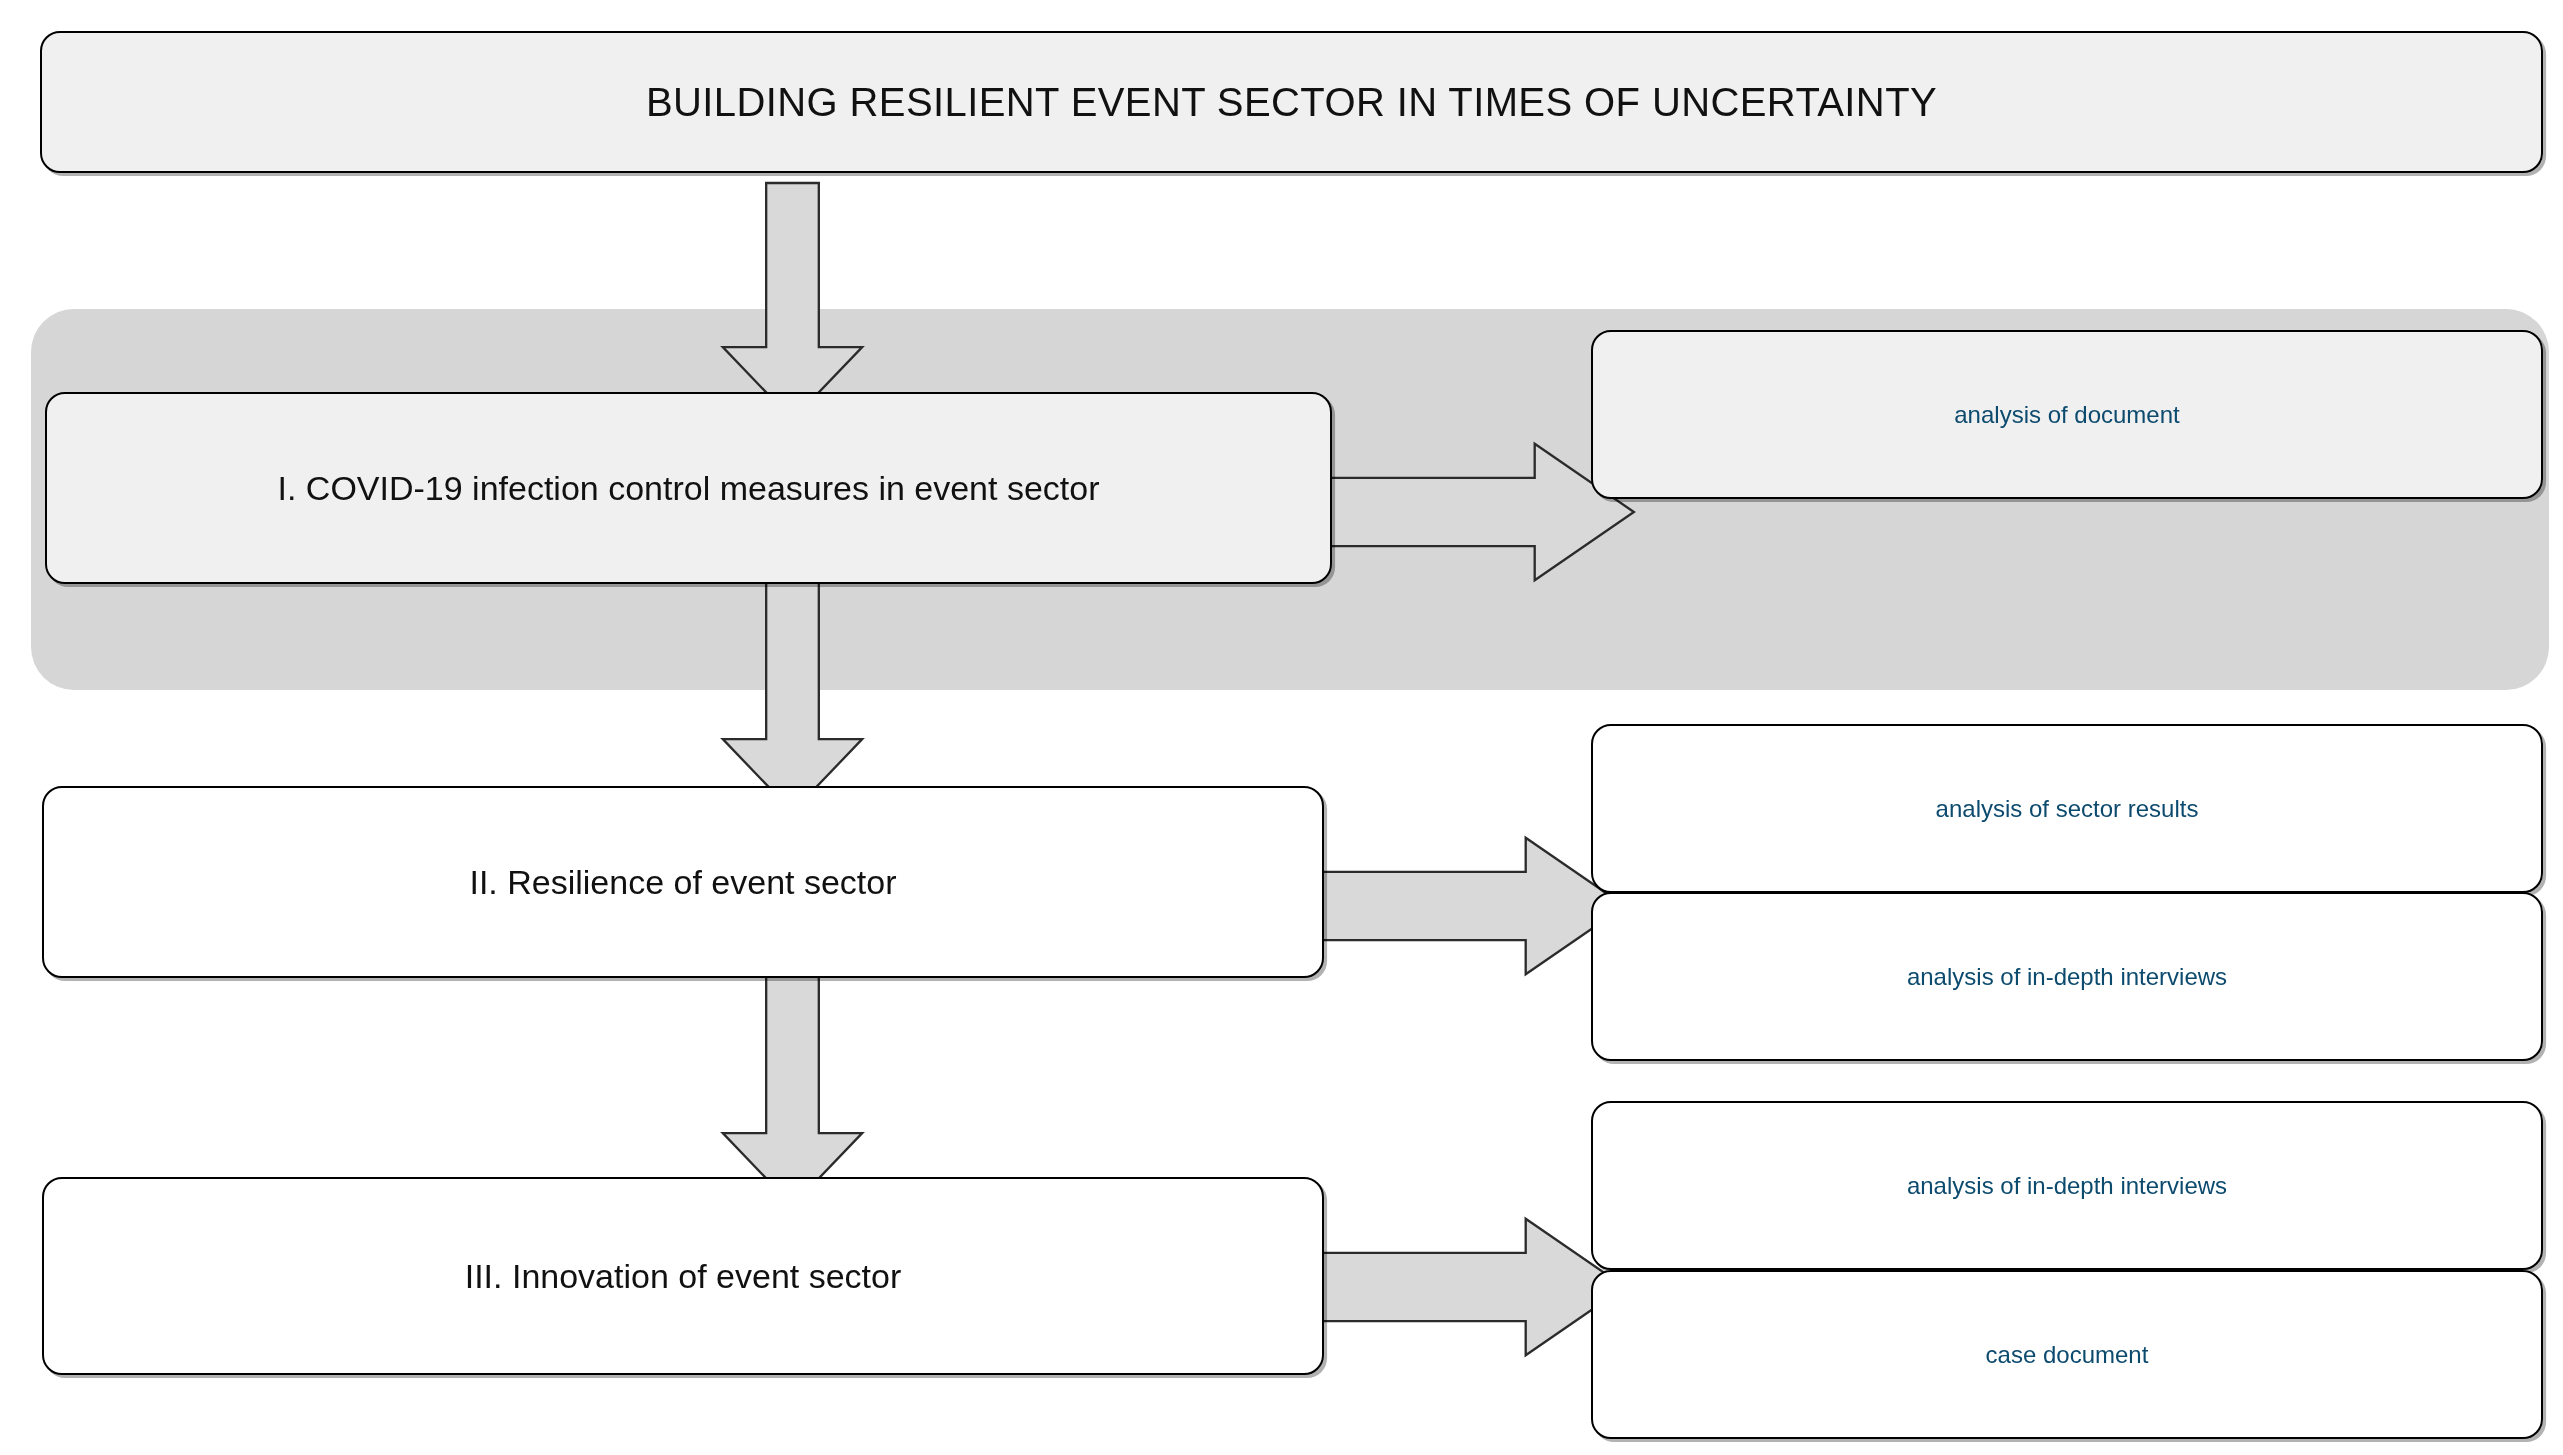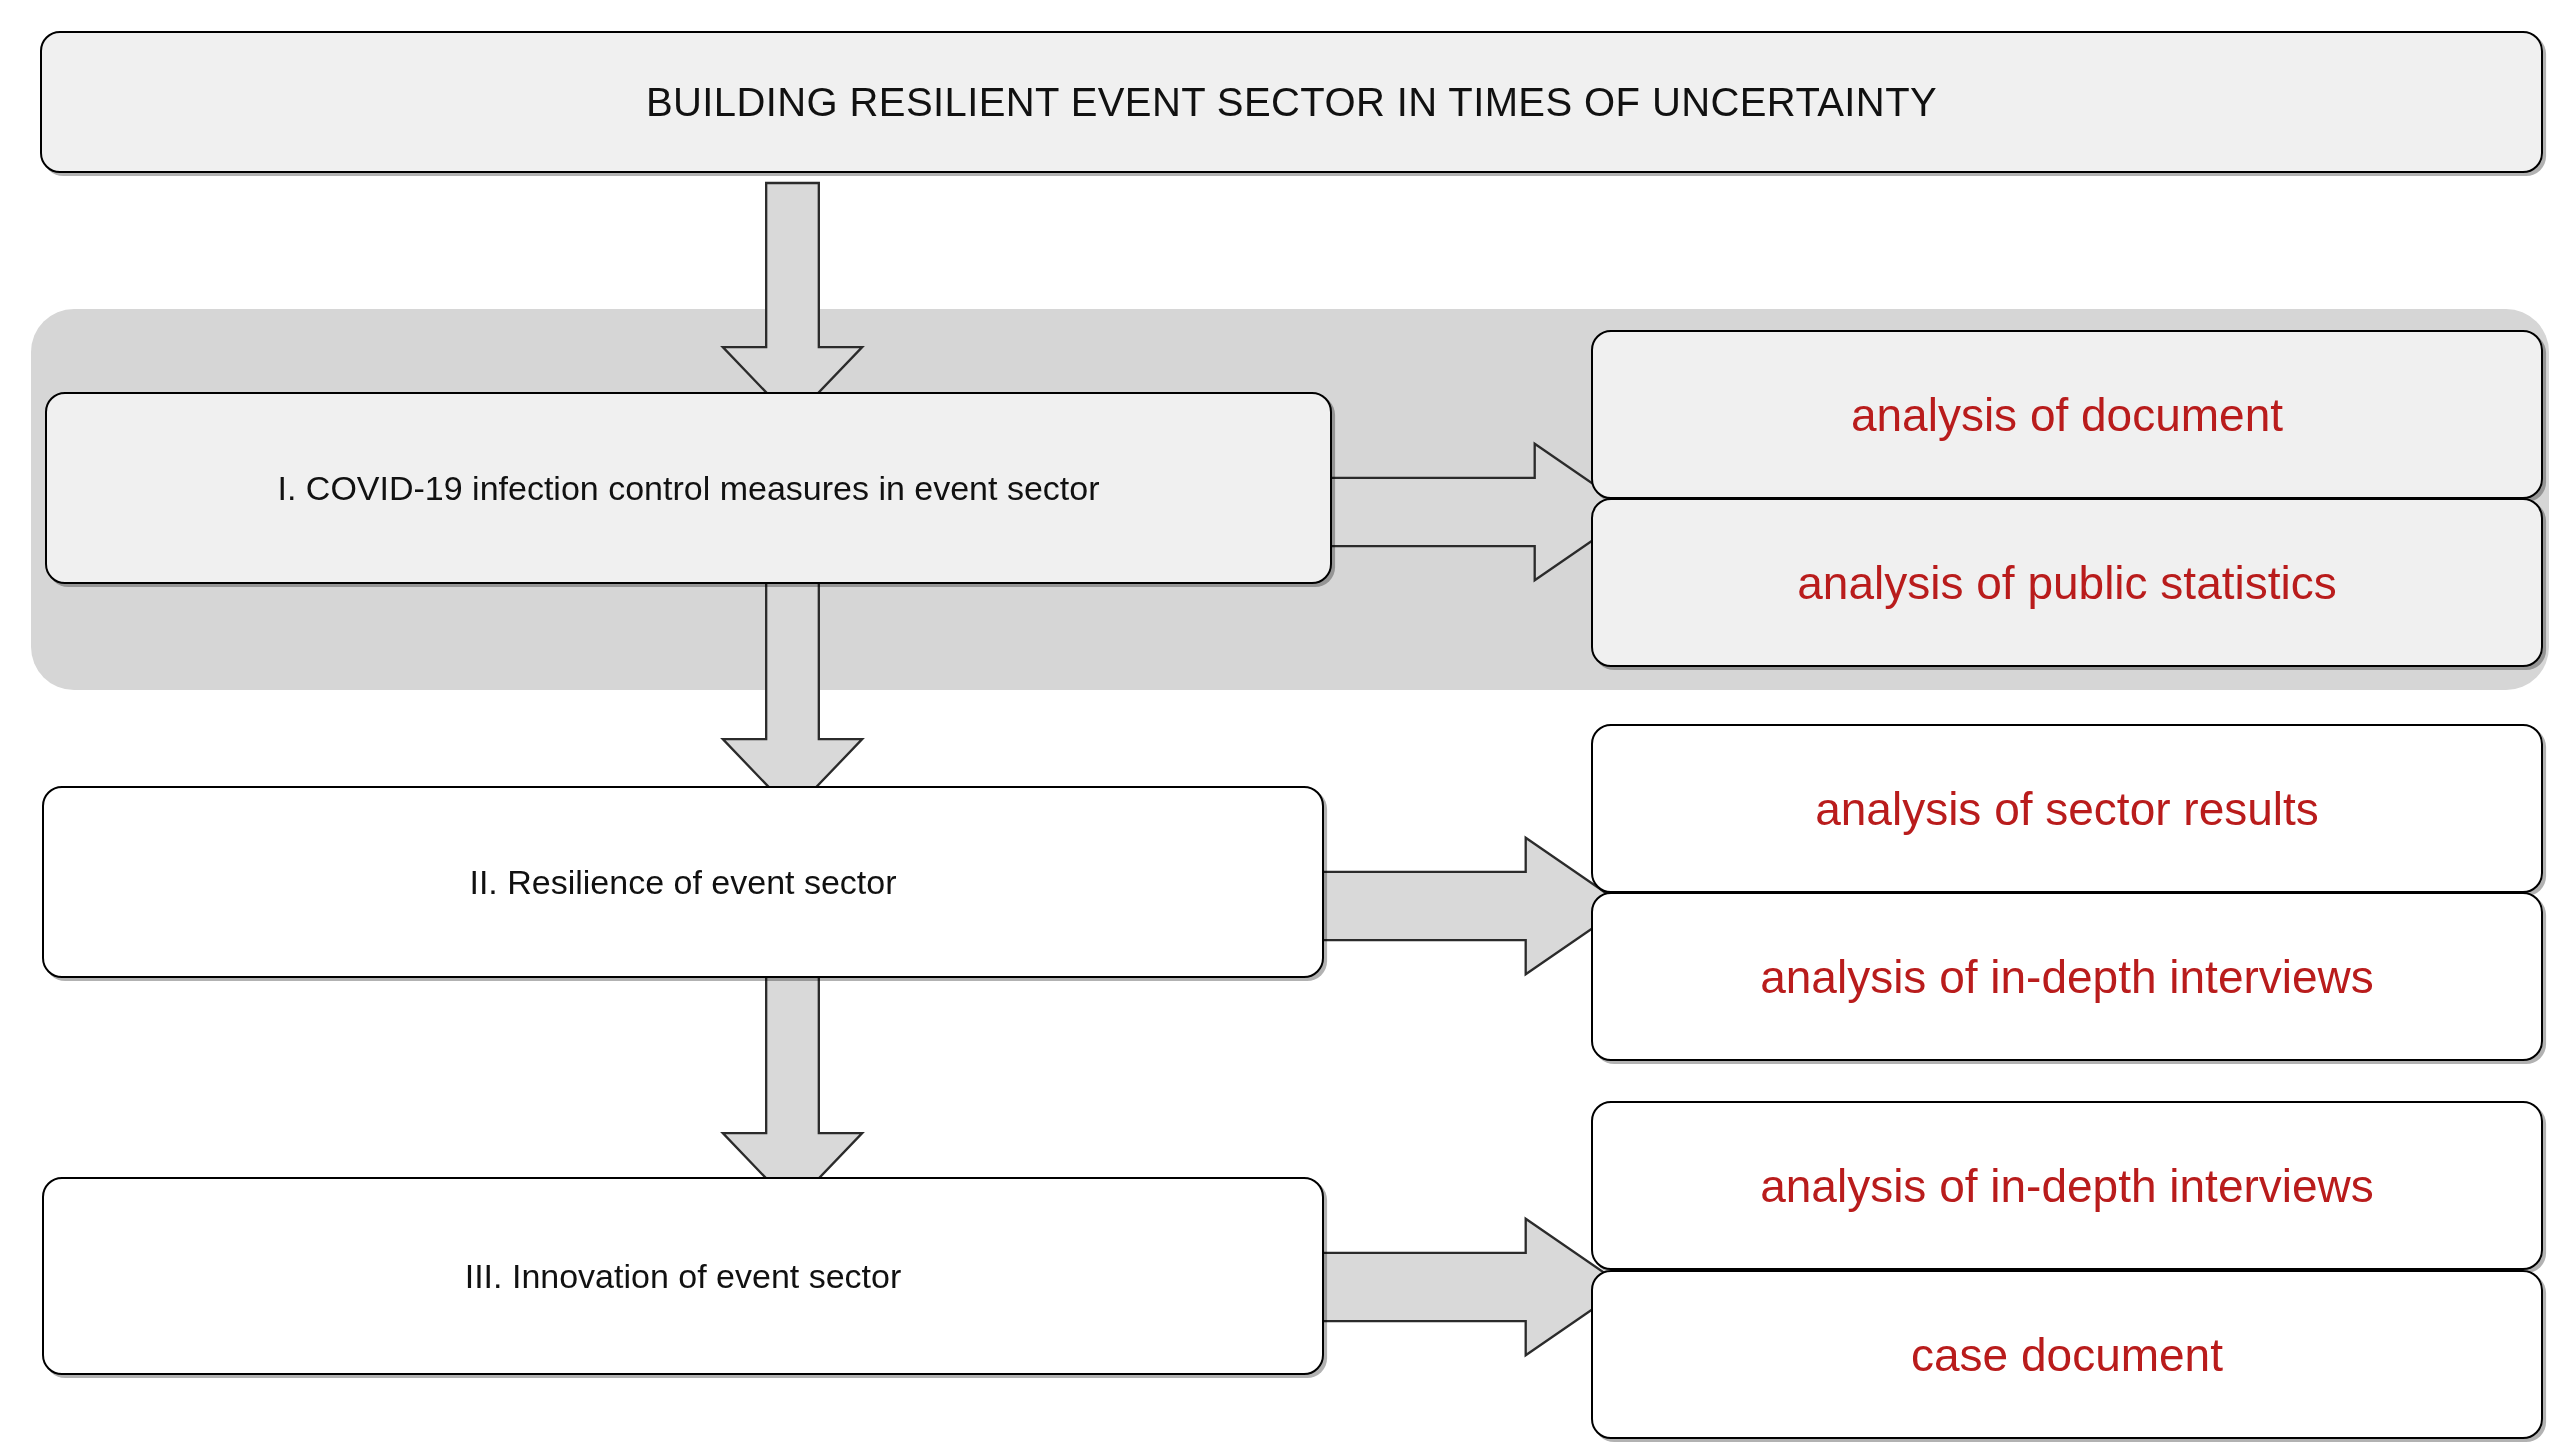--- a/index.html
+++ b/index.html
@@ -85,22 +85,22 @@
     border: 2.3px solid #000000;
     border-radius: 20px;
     box-shadow: 3.1px 3.1px 0 rgba(0,0,0,0.30);
     display: flex;
     align-items: center;
     justify-content: center;
     box-sizing: border-box;
     background: #ffffff;
   }
   .method-label {
-    font-size: 46px;
-    color: #b91c1c;
+    font-size: 24px;
+    color: #0c4a6e;
     white-space: nowrap;
   }
   .m-1a { left: 1591px; top: 330px;  width: 952px; height: 169px; background: #f0f0f0; }
   .m-1b { left: 1591px; top: 498px;  width: 952px; height: 169px; background: #f0f0f0; }
   .m-2a { left: 1591px; top: 724px;  width: 952px; height: 169px; }
   .m-2b { left: 1591px; top: 892px; width: 952px; height: 169px; }
   .m-3a { left: 1591px; top: 1101px; width: 952px; height: 169px; }
   .m-3b { left: 1591px; top: 1270px; width: 952px; height: 169px; }
 
   
@@ -157,23 +157,20 @@
     <span class="stage-label">II.  Resilience of event sector</span>
   </div>
 
   <div class="stage-box stage-3">
     <span class="stage-label">III.  Innovation of event sector</span>
   </div>
 
   <div class="method-box m-1a">
     <span class="method-label">analysis of document</span>
   </div>
-  <div class="method-box m-1b">
-    <span class="method-label">analysis of public statistics</span>
-  </div>
 
   <div class="method-box m-2a">
     <span class="method-label">analysis of sector results</span>
   </div>
   <div class="method-box m-2b">
     <span class="method-label">analysis of in-depth interviews</span>
   </div>
 
   <div class="method-box m-3a">
     <span class="method-label">analysis of in-depth interviews</span>

